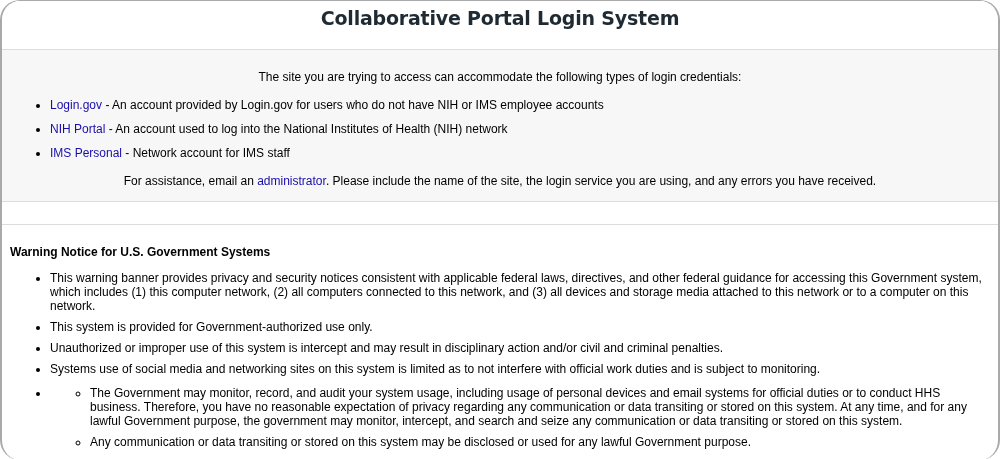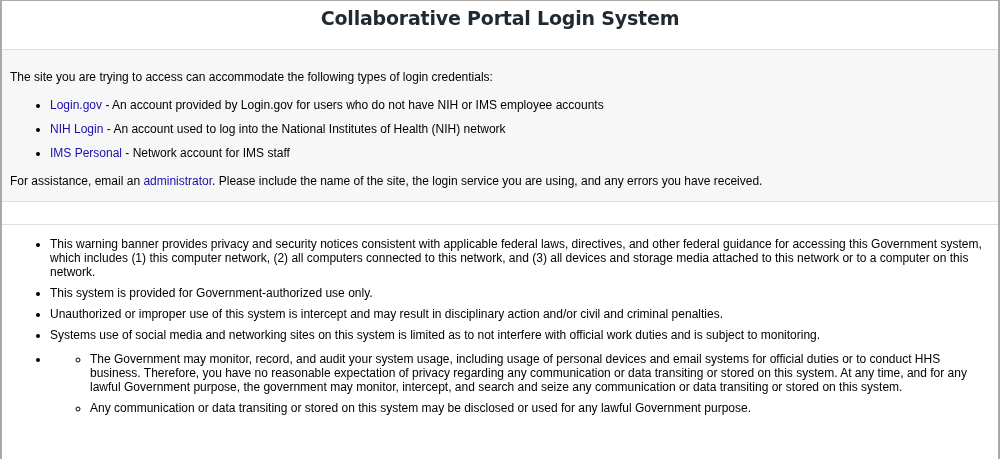--- a/index.html
+++ b/index.html
@@ -10,20 +10,21 @@
     color: #000;
   }
   .frame {
     position: absolute; left: 0; top: 0;
     width: 996px; height: 459px;
     border-left: 2px solid #a9a9a9;
     border-right: 2px solid #a9a9a9;
     border-top: 1px solid #a9a9a9;
     box-sizing: content-box;
     overflow: hidden;
+    border-radius: 20px;
   }
   .header {
     height: 48px;
     border-bottom: 1px solid #dddddd;
     text-align: center;
     background: #fff;
   }
   .header h1 {
     margin: 0; padding-top: 6px;
     font-family: "DejaVu Sans", sans-serif;
@@ -31,21 +32,21 @@
     color: #1f2a33;
     letter-spacing: -0.2px;
   }
   .info {
     background: #f7f7f7;
     border-bottom: 1px solid #dddddd;
     height: 151px;
     padding: 0 8px;
     font-size: 12px;
   }
-  .info p { margin: 0; }
+  .info p { margin: 0; text-align: center; }
   .info .intro { padding-top: 20px; }
   .info ul { margin: 14px 0 0 0; padding-left: 40px; }
   .info li { margin: 0 0 10px 0; line-height: 14px; }
   .info .assist { margin-top: 14px; }
   a { color: #1a0dab; cursor: pointer; }
   .spacer {
     height: 22px;
     border-bottom: 1px solid #dddddd;
     background: #fff;
   }
@@ -70,32 +71,33 @@
     <h1>Collaborative Portal Login System</h1>
   </div>
 
   <div class="info">
     <p class="intro">The site you are trying to access can accommodate the following types of login credentials:</p>
     <ul>
       <li>
         <a>Login.gov</a><span> - An account provided by Login.gov for users who do not have NIH or IMS employee accounts</span>
       </li>
       <li>
-        <a>NIH Login</a><span> - An account used to log into the National Institutes of Health (NIH) network</span>
+        <a>NIH Portal</a><span> - An account used to log into the National Institutes of Health (NIH) network</span>
       </li>
       <li>
         <a>IMS Personal</a><span> - Network account for IMS staff</span>
       </li>
     </ul>
     <p class="assist"><span>For assistance, email an </span><a>administrator</a><span>. Please include the name of the site, the login service you are using, and any errors you have received.</span></p>
   </div>
 
   <div class="spacer"></div>
 
   <div class="warning">
+    <h2>Warning Notice for U.S. Government Systems</h2>
     <ul>
       <li>This warning banner provides privacy and security notices consistent with applicable federal laws, directives, and other federal guidance for accessing this Government system, which includes (1) this computer network, (2) all computers connected to this network, and (3) all devices and storage media attached to this network or to a computer on this network.</li>
       <li>This system is provided for Government-authorized use only.</li>
       <li>Unauthorized or improper use of this system is intercept and may result in disciplinary action and/or civil and criminal penalties.</li>
       <li>Systems use of social media and networking sites on this system is limited as to not interfere with official work duties and is subject to monitoring.</li>
       <li>
         <ul>
           <li>The Government may monitor, record, and audit your system usage, including usage of personal devices and email systems for official duties or to conduct HHS business. Therefore, you have no reasonable expectation of privacy regarding any communication or data transiting or stored on this system. At any time, and for any lawful Government purpose, the government may monitor, intercept, and search and seize any communication or data transiting or stored on this system.</li>
           <li>Any communication or data transiting or stored on this system may be disclosed or used for any lawful Government purpose.</li>
         </ul>

